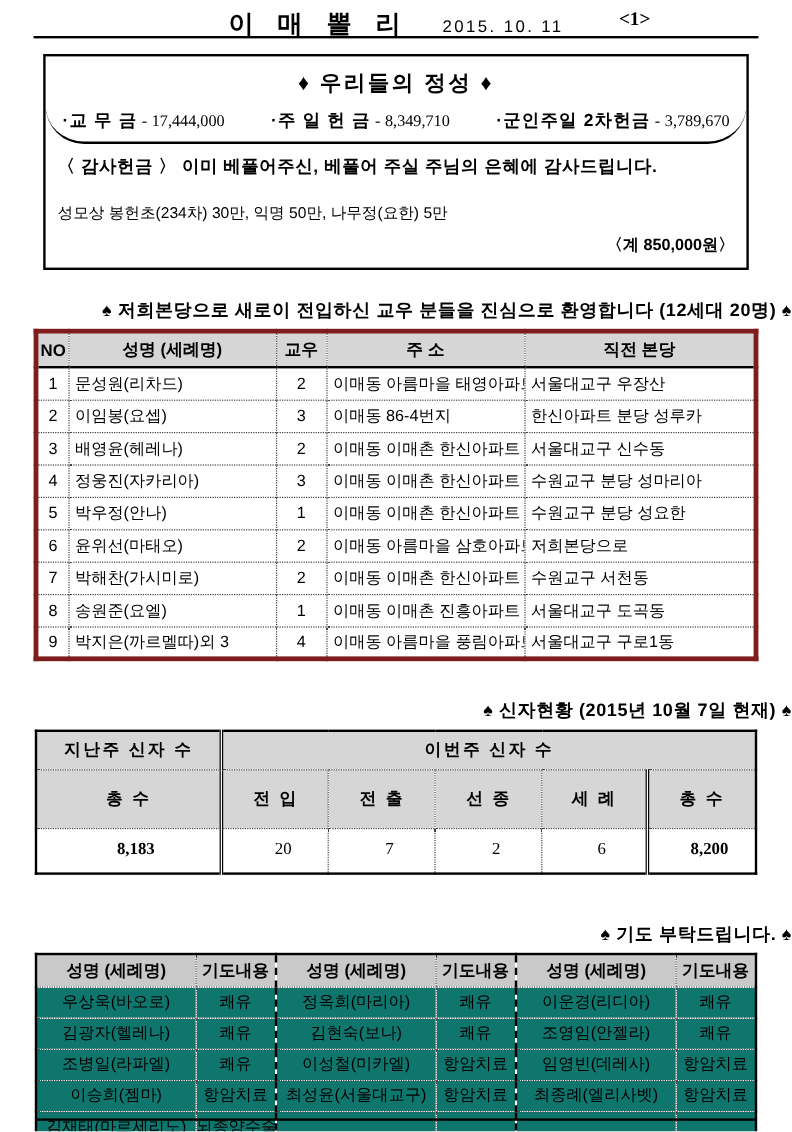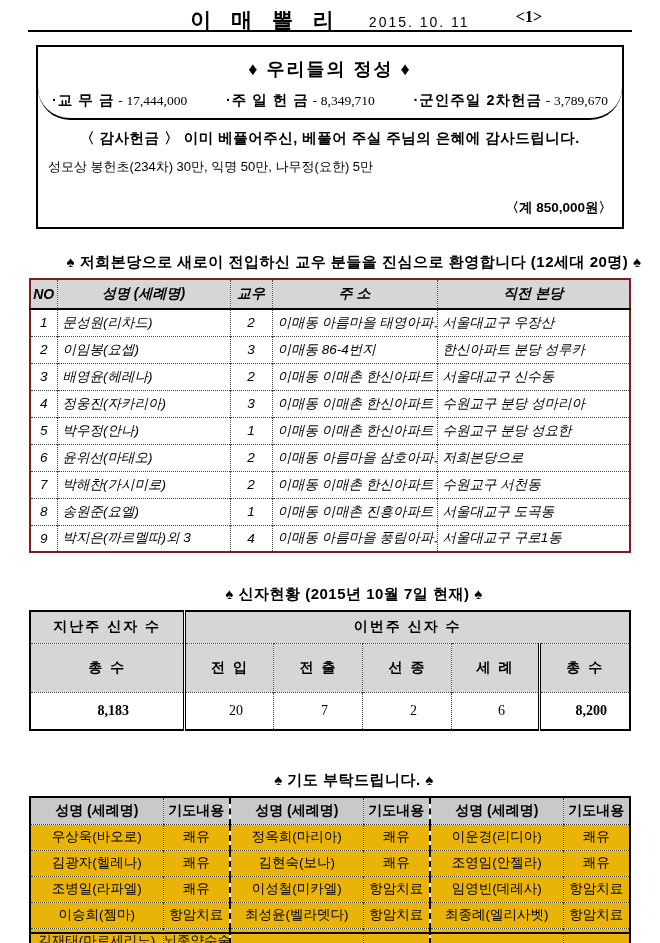--- a/index.html
+++ b/index.html
@@ -31,36 +31,36 @@
   .obox {
     margin:13px 36px 0 36px;
     border:2px solid #000;
   }
   .obox-top { padding:10px 8px 8px 8px; border-bottom:2px solid #000;border-radius:32px; }
   .obox-title { text-align:center; font-size:18px; font-weight:bold; letter-spacing:2px; margin-bottom:10px; }
   .money-line { display:flex; justify-content:space-between; padding:0 6px; font-size:13.5px; white-space:nowrap;gap:15px; }
   .money-item b { font-size:14.5px; letter-spacing:1px; }
   .money-item span { font-family:"Liberation Serif","DejaVu Serif",serif; font-size:13.5px; }
   .obox-bottom { padding:9px 10px 10px 10px; }
-  .thanks-title { text-align:center; font-size:14.5px; font-weight:bold; letter-spacing:0.5px; }
-  .thanks-detail { margin-top:10px; font-size:13px; }
-  .thanks-total { margin-top:23px; text-align:right; font-size:13.5px; font-weight:bold; }
-
-  
-  .sect-title { text-align:center; font-weight:bold; font-size:15px; letter-spacing:0.5px;margin-left:48px; }
+  .thanks-title { font-size:14.5px; font-weight:bold; letter-spacing:0.5px; }
+  .thanks-detail { margin-top:21px; font-size:13px; }
+  .thanks-total { margin-top:8px; text-align:right; font-size:13.5px; font-weight:bold; }
+
+  
+  .sect-title { text-align:right; font-weight:bold; font-size:15px; letter-spacing:0.5px;margin-left:48px; }
   .sect-title.welcome { margin-top:24px; }
   .sect-title.census  { margin-top:32px; }
   .sect-title.prayer  { margin-top:40px; }
 
   
   table { border-collapse:collapse; table-layout:fixed; margin:6px auto 0 auto; }
   td, th { overflow:hidden; white-space:nowrap; }
 
   
-  .tbl-welcome { width:600px; border:2px solid #7f1d1d; font-size:13.5px;font-style:italic; }
+  .tbl-welcome { width:600px; border:4px solid #7f1d1d; font-size:13.5px; }
   .tbl-welcome th {
     background:#d6d6d6; font-weight:bold; height:30px;
     border-bottom:2px solid #000;
     border-left:1px dotted #444;
     font-size:14px;
   }
   .tbl-welcome td {
     height:27px;
     border-left:1px dotted #444;
     border-top:1px dotted #444;
@@ -83,21 +83,21 @@
   .tbl-census .total { font-weight:bold; }
 
   
   .tbl-prayer { width:600px; border:2px solid #000; font-size:13.5px; }
   .tbl-prayer th {
     background:#c9c9c9; font-weight:bold; height:27px;
     border-left:1px dotted #444; border-bottom:1px dotted #333;
     font-size:14px;
   }
   .tbl-prayer td {
-    background:#eab308; height:26px; text-align:center;
+    background:#0f766e; height:26px; text-align:center;
     border-left:1px dotted #444; border-top:1px dotted #444;
   }
   .tbl-prayer tr > *:first-child { border-left:none; }
   .tbl-prayer tbody tr:first-child td { border-top:none; }
   .tbl-prayer .grp { border-left:2px dashed #000 !important; }
 
   
   .foot-rule { position:absolute; left:30px; right:30px; bottom:9px; border-bottom:2px solid #000; }
 </style>
 </head>
@@ -290,21 +290,21 @@
         <td>조병일(라파엘)</td>
         <td>쾌유</td>
         <td class="grp">이성철(미카엘)</td>
         <td>항암치료</td>
         <td class="grp">임영빈(데레사)</td>
         <td>항암치료</td>
       </tr>
       <tr>
         <td>이승희(젬마)</td>
         <td>항암치료</td>
-        <td class="grp">최성윤(벨라뎃다)</td>
+        <td class="grp">최성윤(서울대교구)</td>
         <td>항암치료</td>
         <td class="grp">최종례(엘리사벳)</td>
         <td>항암치료</td>
       </tr>
       <tr>
         <td>김재태(마르세리노)</td>
         <td>뇌종양수술</td>
         <td class="grp"></td>
         <td></td>
         <td class="grp"></td>

